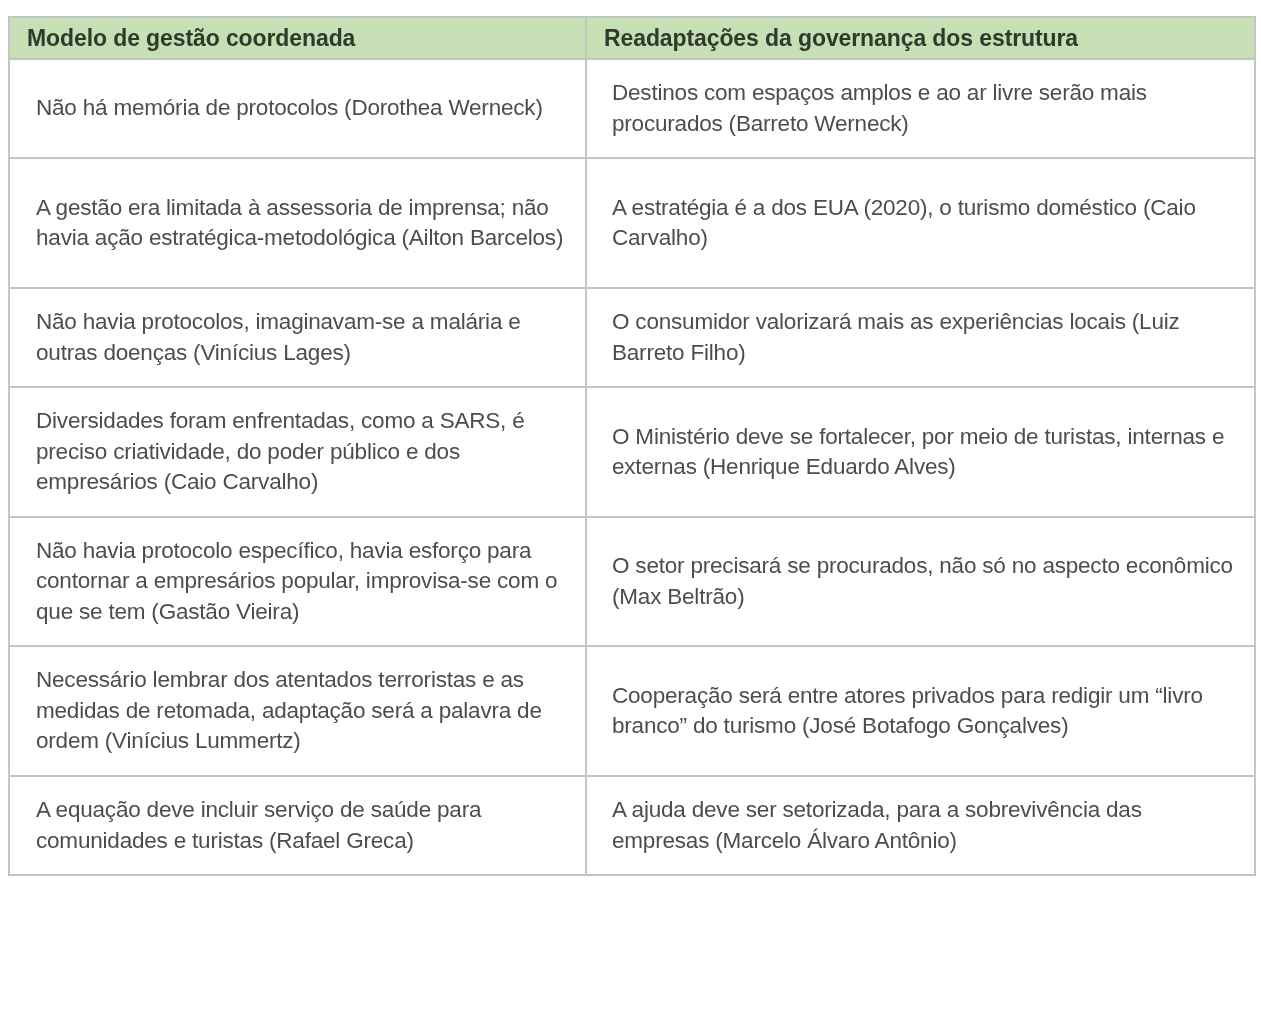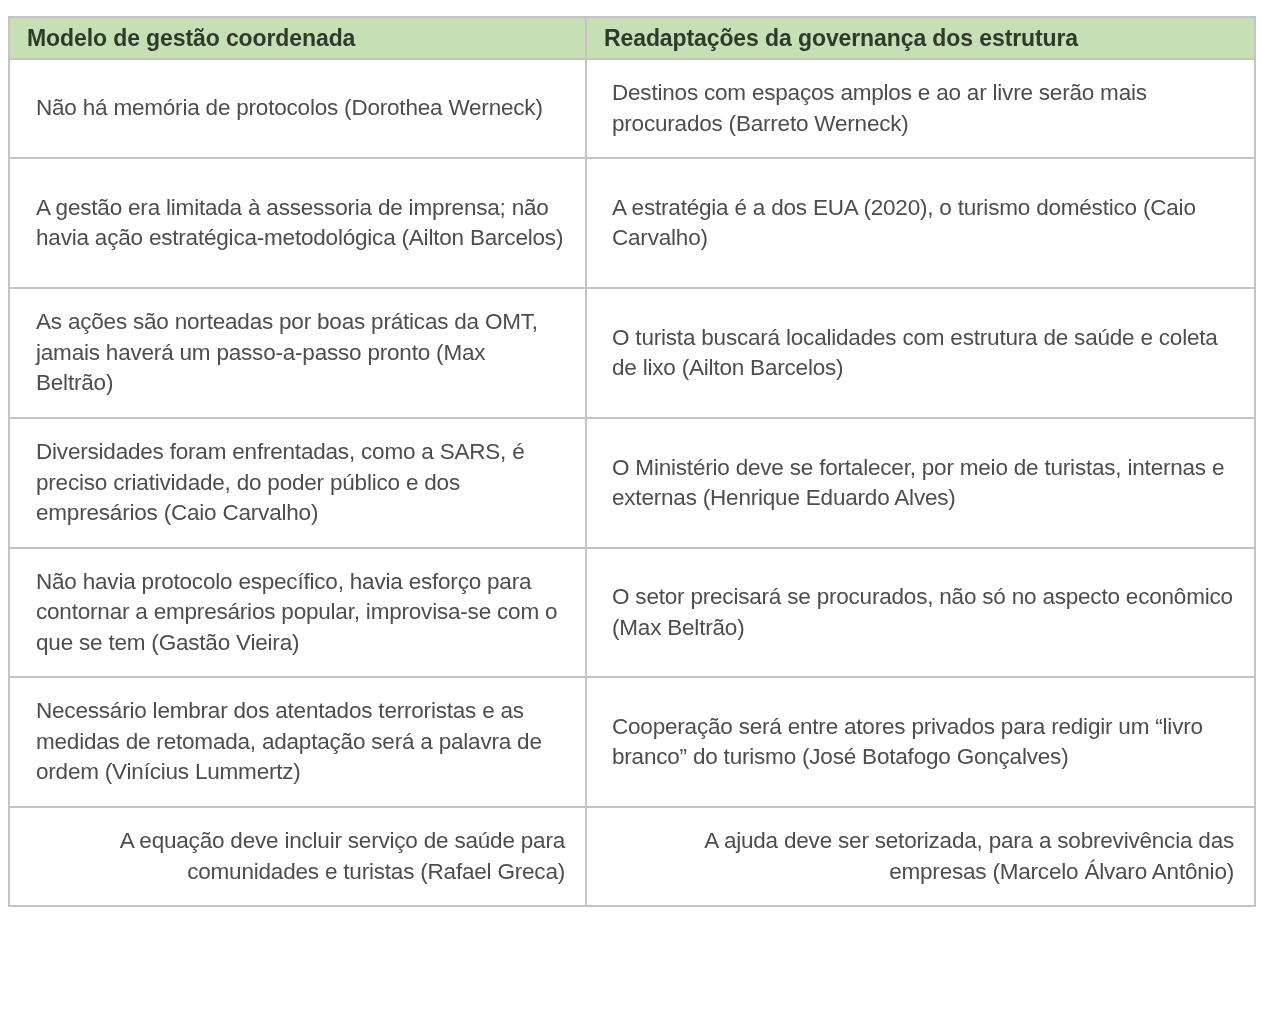--- a/index.html
+++ b/index.html
@@ -50,21 +50,21 @@
     table.gov-table td.col2 {
       padding-left: 25px;
     }
     tr.r0 td { height: 97px; }
     tr.r1 td { height: 128px; }
     tr.r2 td { height: 97px; }
     tr.r3 td { height: 128px; }
     tr.r4 td { height: 128px; }
     tr.r5 td { height: 127px; }
     tr.r6 td { height: 128px; }
-    tr.r7 td { height: 97px; text-align: right; }
+    tr.r7 td { height: 97px; }
     .cell-text { display: block; }
   </style>
 </head>
 <body>
 
 <div class="table-wrap">
   <table class="gov-table">
     <colgroup>
       <col class="c1">
       <col class="c2">
@@ -85,26 +85,26 @@
           </td>
       </tr>
       <tr class="r1">
         <td>
             <span class="cell-text">A gestão era limitada à assessoria de imprensa; não havia ação estratégica-metodológica (Ailton Barcelos)</span>
           </td>
         <td class="col2">
             <span class="cell-text">A estratégia é a dos EUA (2020), o turismo doméstico (Caio Carvalho)</span>
           </td>
       </tr>
-      <tr class="r3">
+      <tr class="r2">
         <td>
-            <span class="cell-text">As ações são norteadas por boas práticas da OMT, jamais haverá um passo-a-passo pronto (Max Beltrão)</span>
+            <span class="cell-text">Não havia protocolos, imaginavam-se a malária e outras doenças (Vinícius Lages)</span>
           </td>
         <td class="col2">
-            <span class="cell-text">O turista buscará localidades com estrutura de saúde e coleta de lixo (Ailton Barcelos)</span>
+            <span class="cell-text">O consumidor valorizará mais as experiências locais (Luiz Barreto Filho)</span>
           </td>
       </tr>
       <tr class="r4">
         <td>
             <span class="cell-text">Diversidades foram enfrentadas, como a SARS, é preciso criatividade, do poder público e dos empresários (Caio Carvalho)</span>
           </td>
         <td class="col2">
             <span class="cell-text">O Ministério deve se fortalecer, por meio de turistas, internas e externas (Henrique Eduardo Alves)</span>
           </td>
       </tr>

